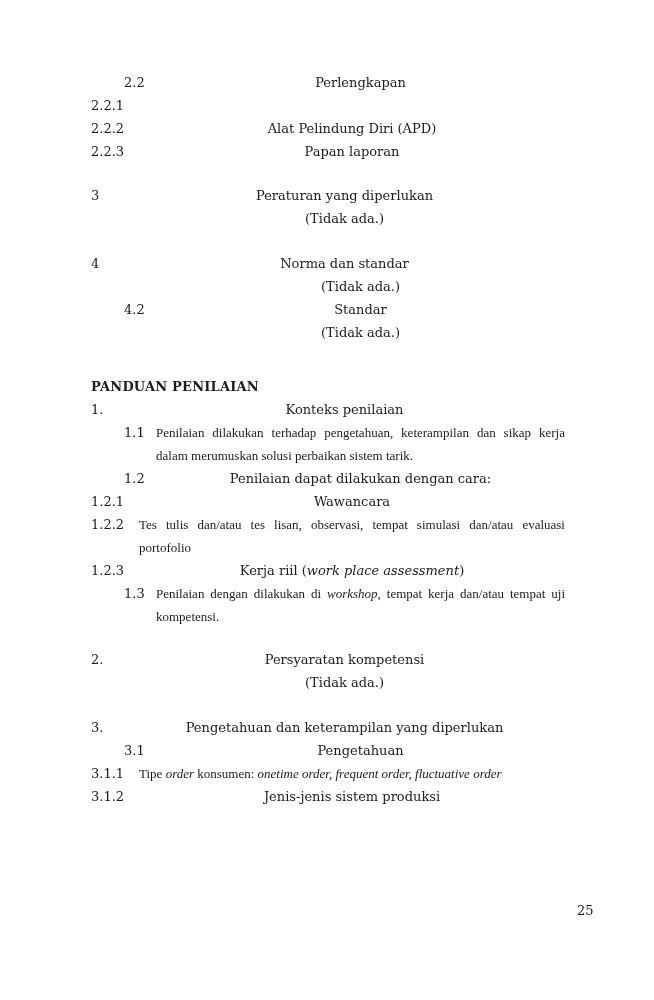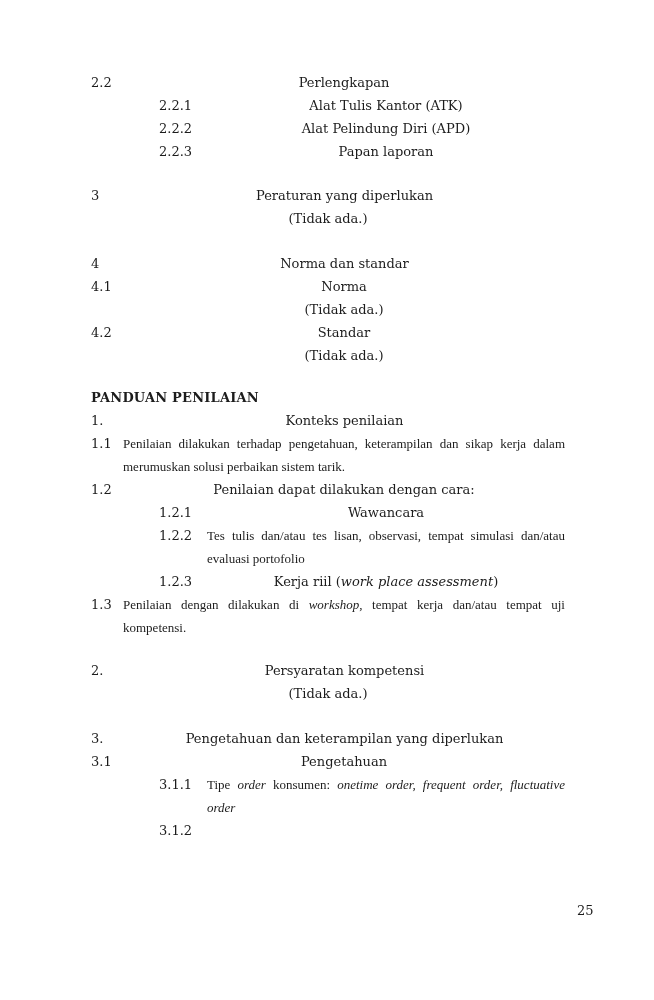--- a/index.html
+++ b/index.html
@@ -14,30 +14,30 @@
     color: #1c1c1c;
     overflow: hidden;
   }
   .content {
     position: absolute;
     left: 91px;
     top: 71px;
     width: 474px;
   }
   .row { display: flex; }
-  .i1 { }
-  .i2 { margin-left: 68px; }
+  .i1 { margin-left: 33px; }
+  .i2 { }
   .num { flex: 0 0 auto; }
   .n0 { width: 33px; }
   .n1 { width: 32px; }
   .n2 { width: 48px; }
   .txt { flex: 1 1 auto; text-align: center; }
   .just { text-align: justify; font-family: Liberation Serif, serif; }
   .it { font-style: italic; }
-  .heading { font-weight: bold; letter-spacing: 0.2px; }
+  .heading { font-weight: bold; letter-spacing: 0.2px; margin-top: 12px; }
   .mt19 { margin-top: 19px; }
   .mt20 { margin-top: 20px; }
   .mt21 { margin-top: 21px; }
   .mt22 { margin-top: 22px; }
   .pagenum {
     position: absolute;
     top: 899px;
     left: 577px;
     font-size: 13px;
     line-height: 23px;
@@ -50,21 +50,20 @@
 <div class="page">
   <main class="content">
 
     <section>
       <div class="row i1">
         <span class="num n1">2.2</span>
         <span class="txt">Perlengkapan</span>
       </div>
       <div class="row i2">
         <span class="num n2">2.2.1</span>
-        <span class="txt">Alat Tulis Kantor (ATK)</span>
       </div>
       <div class="row i2">
         <span class="num n2">2.2.2</span>
         <span class="txt">Alat Pelindung Diri (APD)</span>
       </div>
       <div class="row i2">
         <span class="num n2">2.2.3</span>
         <span class="txt">Papan laporan</span>
       </div>
     </section>
@@ -76,24 +75,20 @@
       </div>
       <div class="row i1">
         <span class="txt">(Tidak ada.)</span>
       </div>
     </section>
 
     <section class="mt22">
       <div class="row">
         <span class="num n0">4</span>
         <span class="txt">Norma dan standar</span>
-      </div>
-      <div class="row i1">
-        <span class="num n1">4.1</span>
-        <span class="txt">Norma</span>
       </div>
       <div class="row i1">
         <span class="num n1"></span>
         <span class="txt">(Tidak ada.)</span>
       </div>
       <div class="row i1">
         <span class="num n1">4.2</span>
         <span class="txt">Standar</span>
       </div>
       <div class="row i1">
@@ -151,19 +146,20 @@
       <div class="row i1">
         <span class="num n1">3.1</span>
         <span class="txt">Pengetahuan</span>
       </div>
       <div class="row i2">
         <span class="num n2">3.1.1</span>
         <span class="txt just"><span>Tipe </span><span class="it">order</span><span> konsumen: </span><span class="it">onetime order, frequent order, fluctuative order</span></span>
       </div>
       <div class="row i2">
         <span class="num n2">3.1.2</span>
+        <span class="txt">Jenis-jenis sistem produksi</span>
       </div>
     </section>
 
   </main>
 
   <div class="pagenum">25</div>
 </div>
 
 </body></html>

